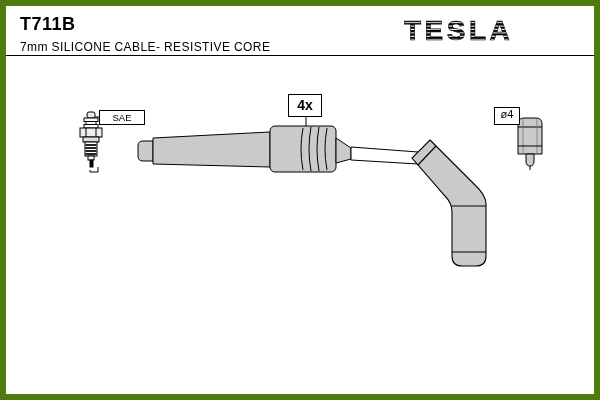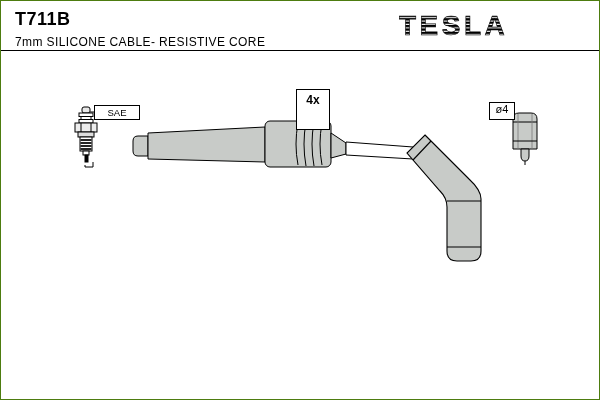--- a/index.html
+++ b/index.html
@@ -1,18 +1,18 @@
 <!DOCTYPE html>
 <html><head>
 <meta charset="utf-8">
 <style>
   html,body { margin:0; padding:0; background:#fff; }
   .page {
     position:relative; width:600px; height:400px; box-sizing:border-box;
-    background:#ffffff; border:1px solid #4d7c0f;
+    background:#ffffff; border:6px solid #4d7c0f;
     font-family:"Liberation Sans", sans-serif; overflow:hidden;
   }
   .header {
     position:absolute; top:0; left:0; width:100%; height:50px;
     border-bottom:1px solid #000; box-sizing:border-box; background:#fff;
   }
   .part-number {
     position:absolute; left:14px; top:8px;
     font-size:18px; font-weight:bold; letter-spacing:0.5px; color:#000;
   }
@@ -20,21 +20,21 @@
     position:absolute; left:14px; top:34px;
     font-size:12px; letter-spacing:0.4px; color:#000;
   }
   .logo { position:absolute; left:396px; top:7px; width:140px; height:36px; }
   .diagram-svg { position:absolute; left:0; top:0; width:600px; height:400px; }
   .callout {
     position:absolute; border:1px solid #000; background:#fff;
     box-sizing:border-box; text-align:center; color:#000; z-index:2;
   }
   .callout.sae  { left:93px;  top:104px; width:46px; height:15px; font-size:9.5px; line-height:13px; }
-  .callout.qty  { left:295px; top:88px;  width:34px; height:41px; font-size:12px; font-weight:bold; line-height:21px; }
+  .callout.qty  { left:282px; top:88px;  width:34px; height:23px; font-size:14px; font-weight:bold; line-height:21px; }
   .callout.dia  { left:488px; top:101px; width:26px; height:18px; font-size:11px; line-height:13px; }
 </style>
 </head>
 <body>
 
 <div class="page">
 
   <div class="header">
     <div class="part-number">T711B</div>
     <div class="subtitle">7mm SILICONE CABLE- RESISTIVE CORE</div>

